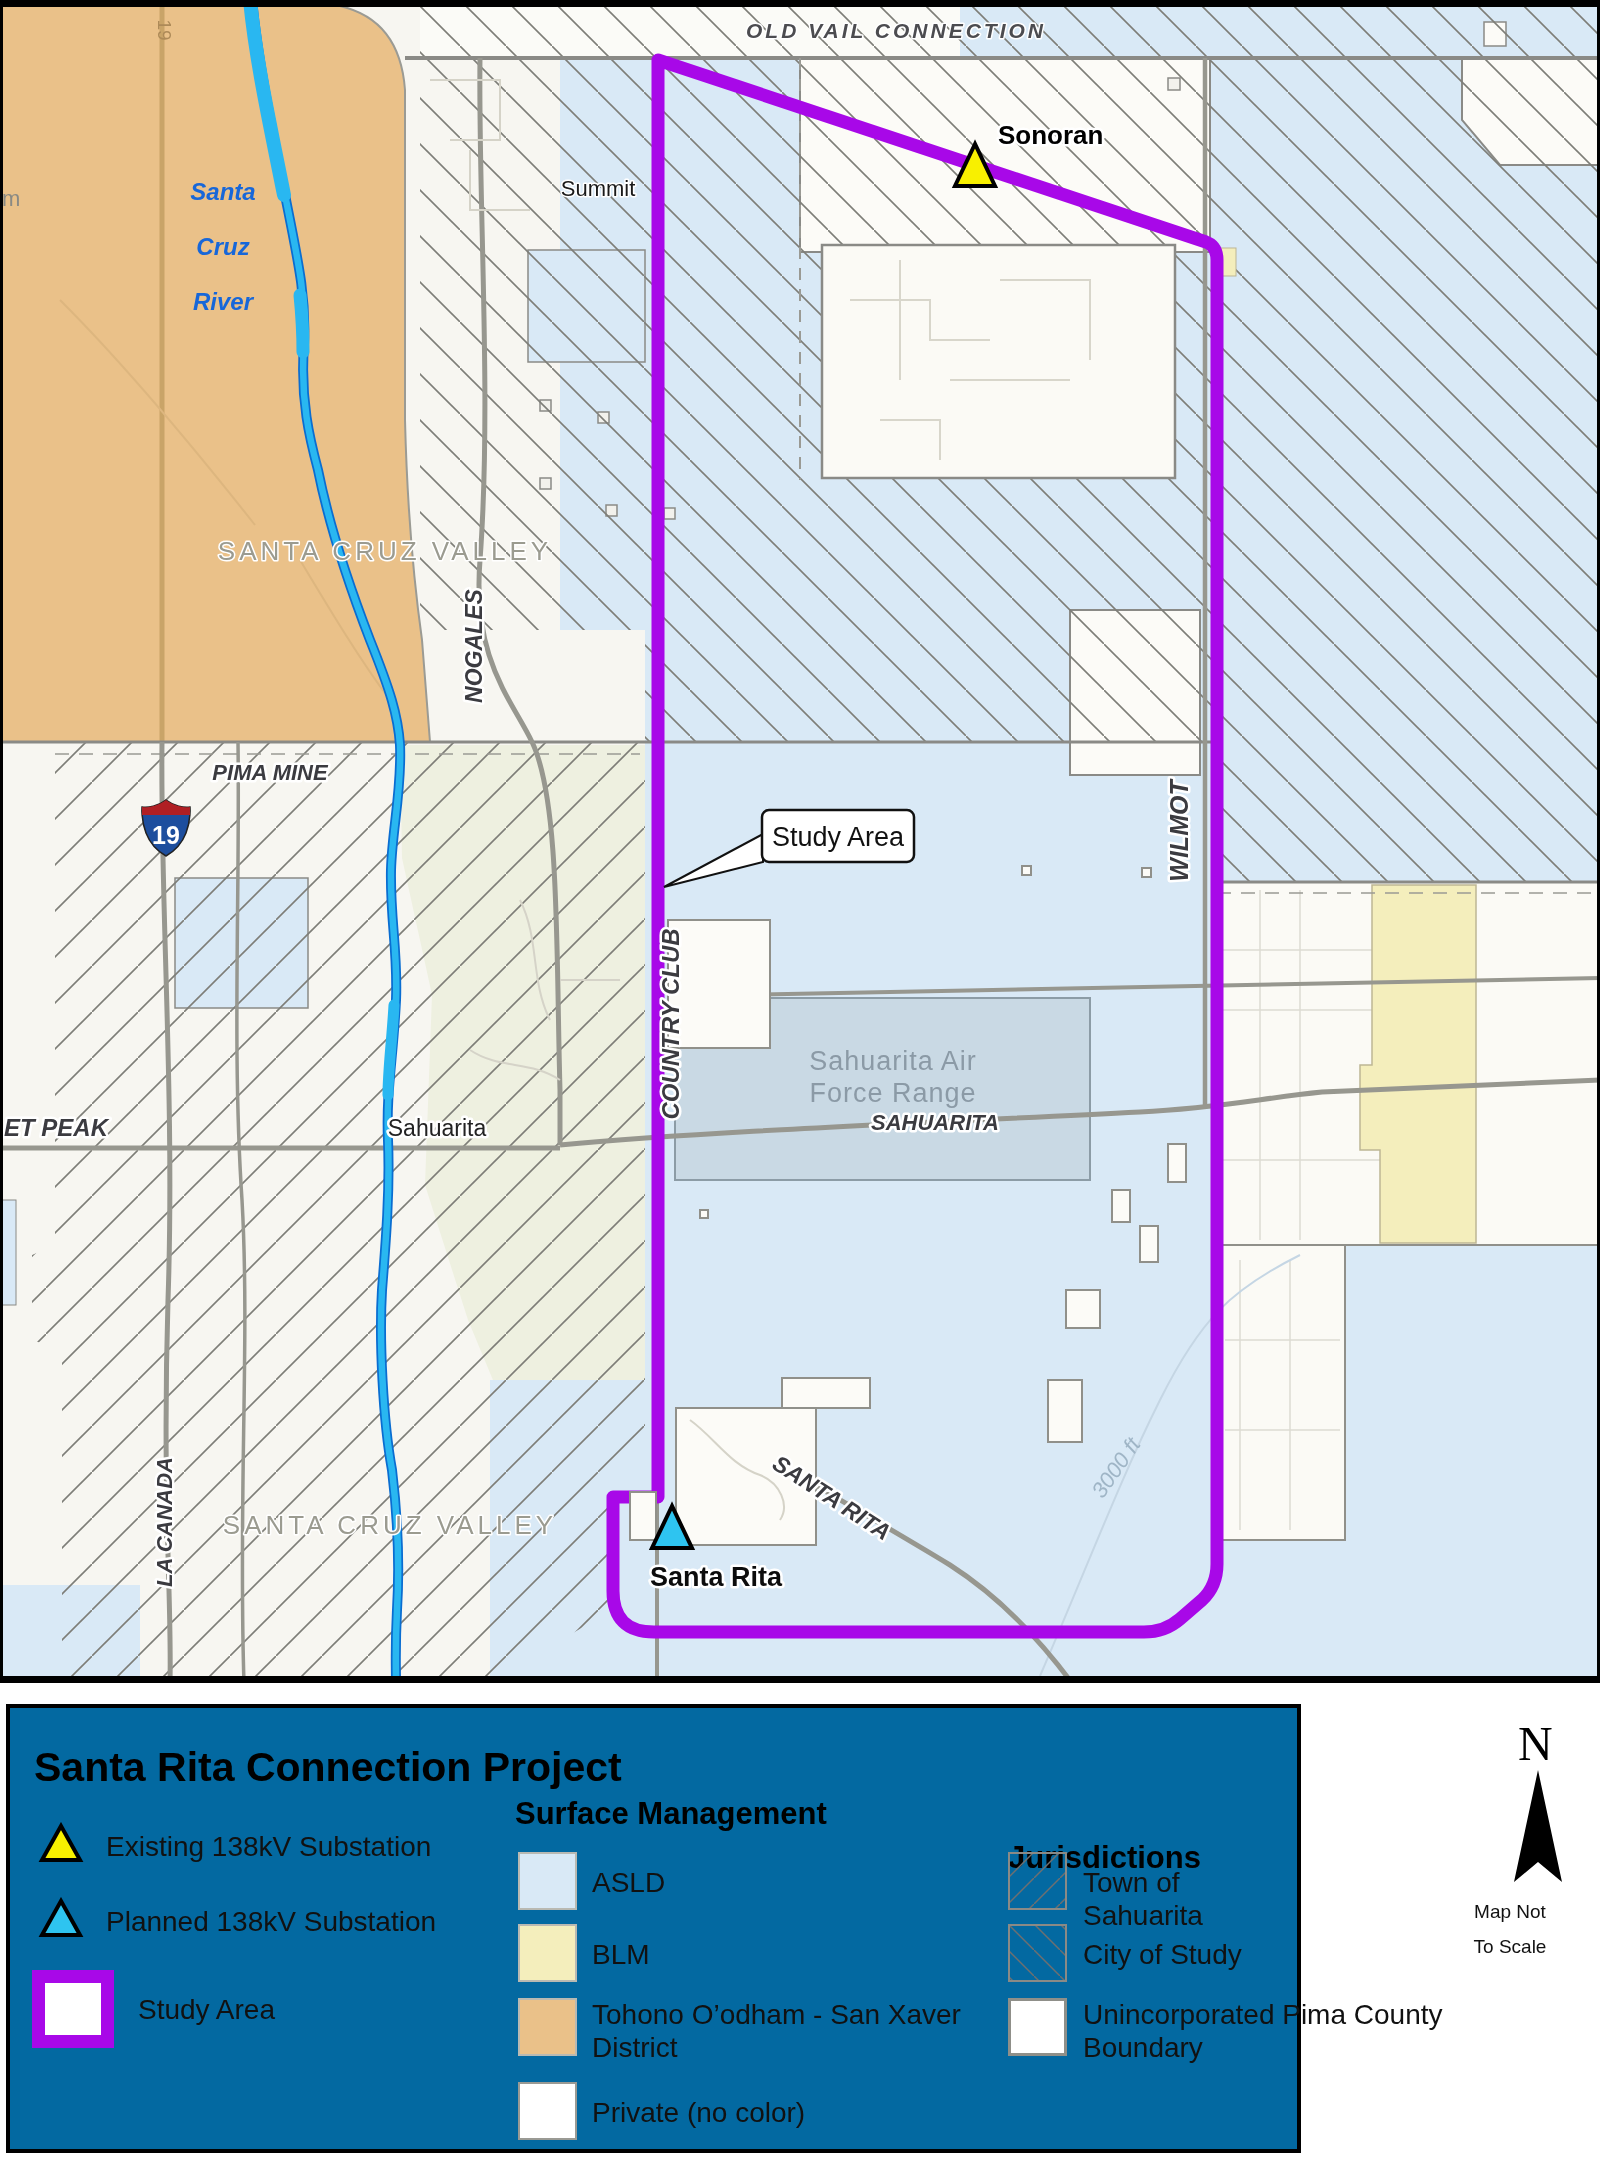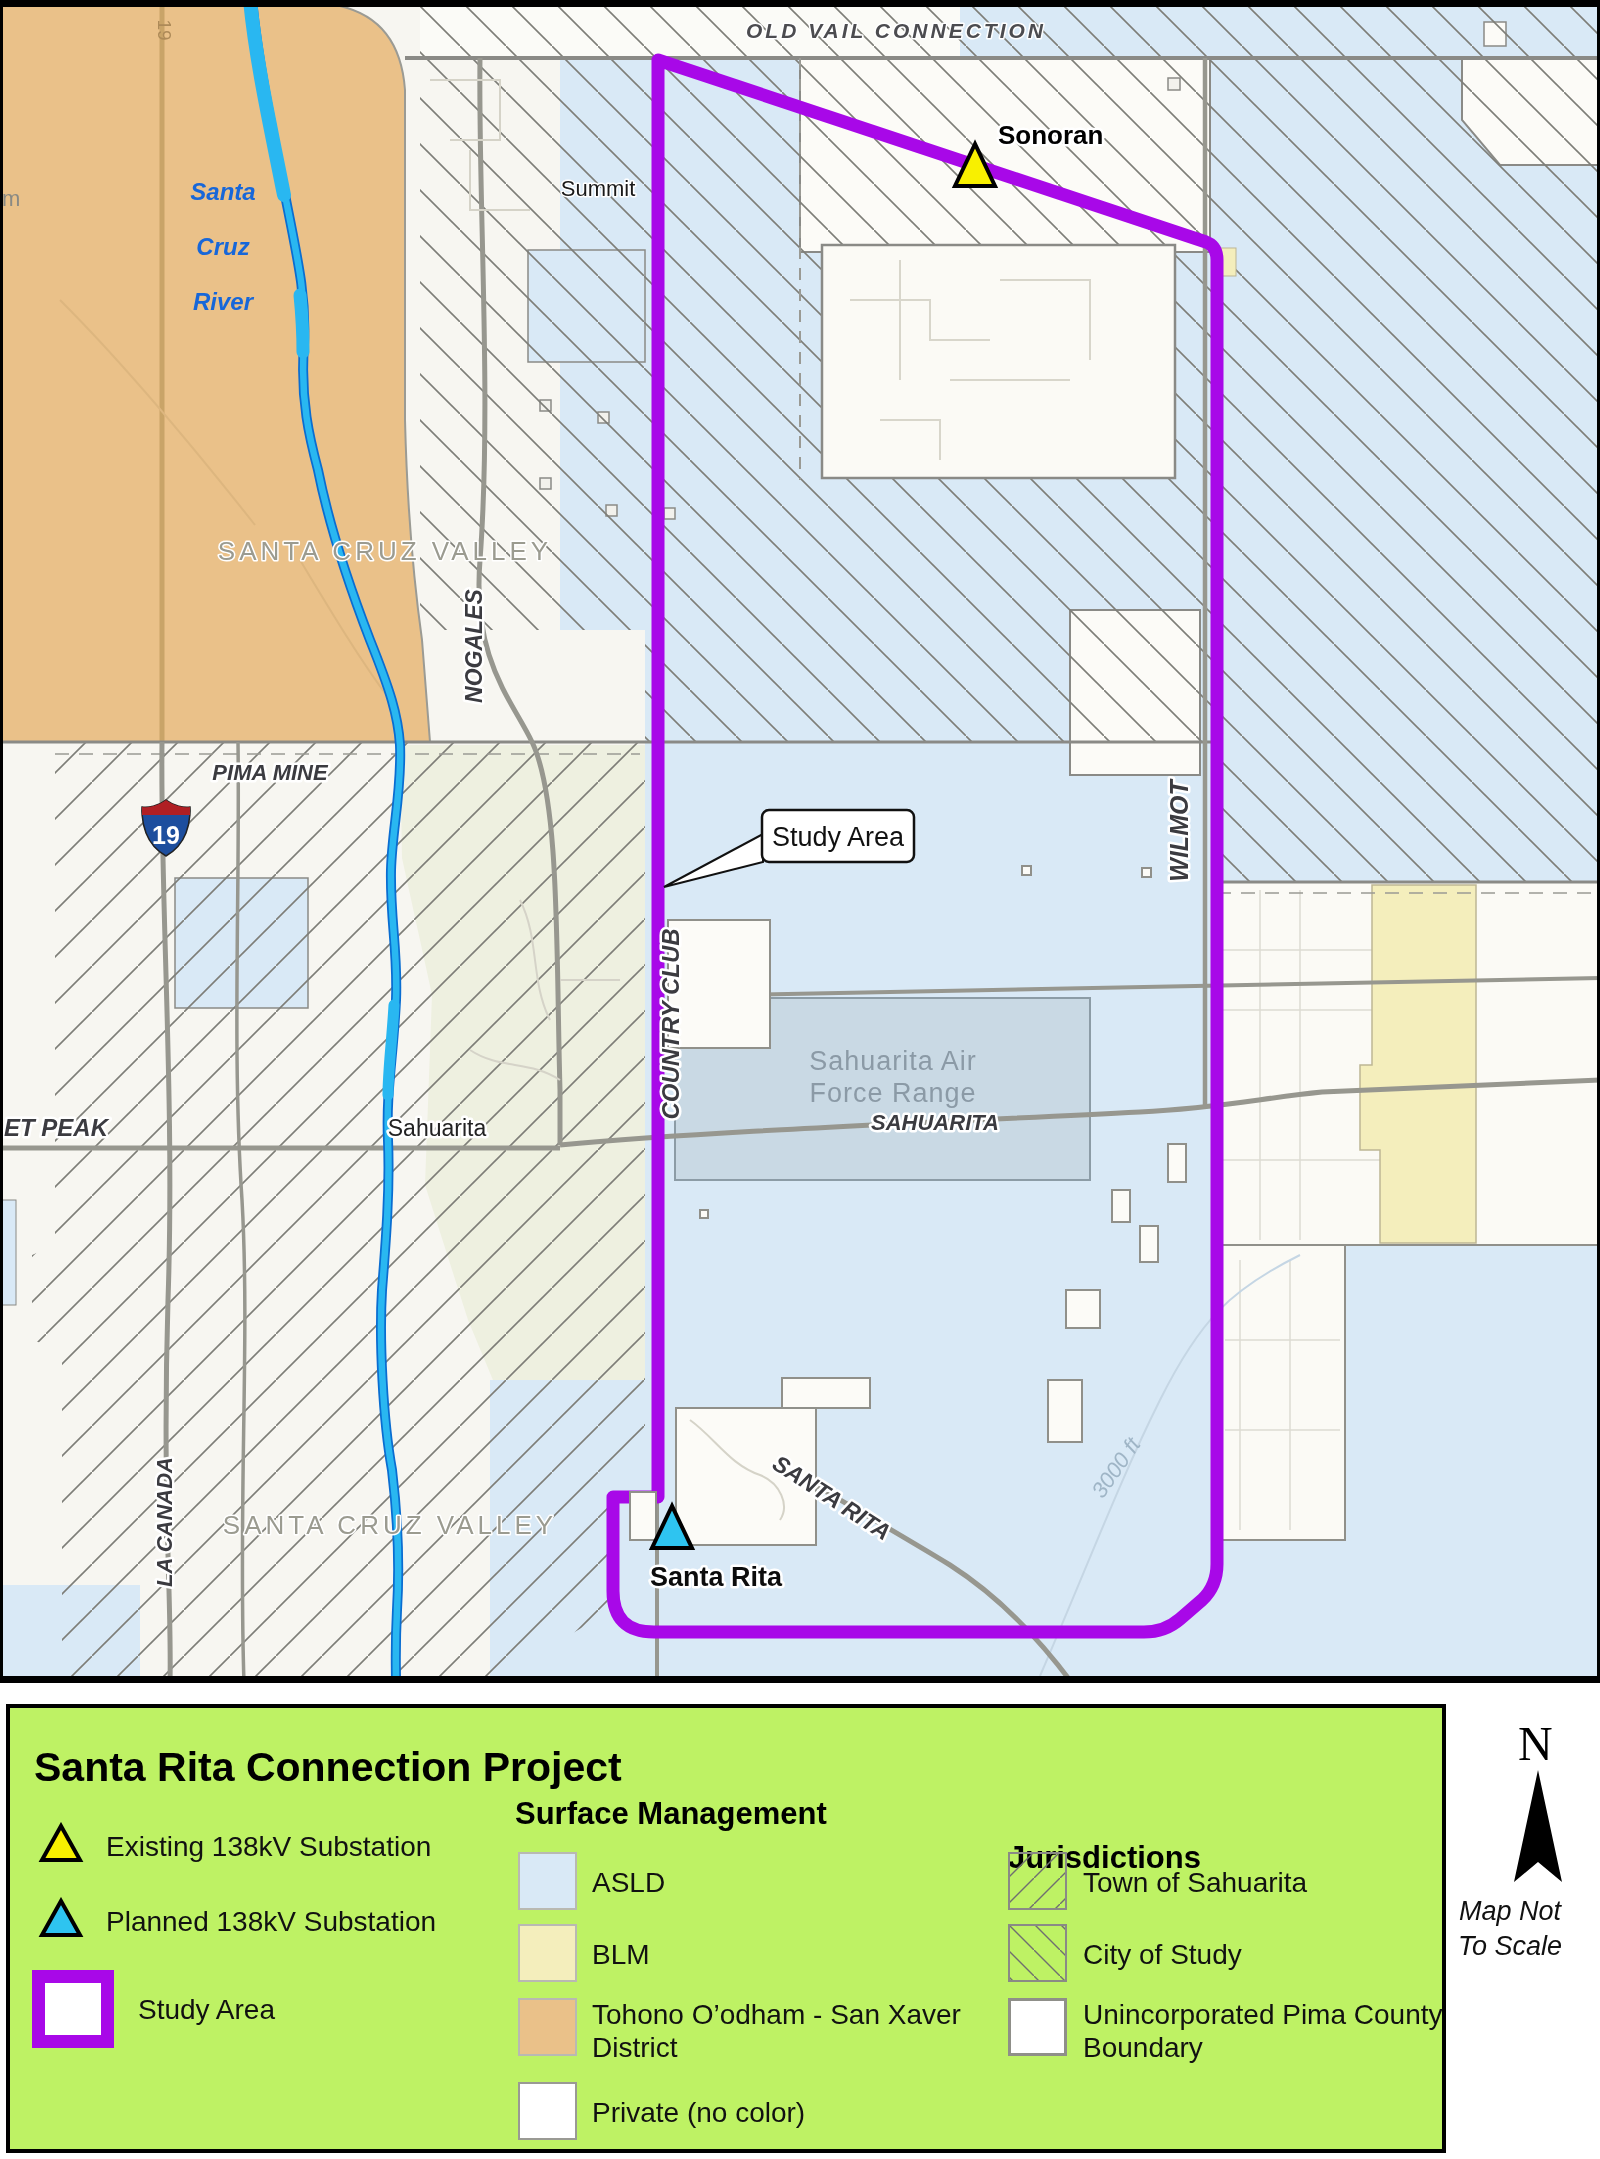--- a/index.html
+++ b/index.html
@@ -3,32 +3,32 @@
 <meta charset="utf-8">
 <style>
   html,body{margin:0;padding:0;background:#ffffff;}
   .page{position:relative;width:1600px;height:2159px;background:#fff;overflow:hidden;
         font-family:"Liberation Sans", sans-serif;}
   svg text{font-family:"Liberation Sans", sans-serif;}
   .halo{paint-order:stroke;stroke:#ffffff;stroke-width:5px;stroke-linejoin:round;}
   .halo3{paint-order:stroke;stroke:#ffffff;stroke-width:3px;stroke-linejoin:round;}
   .roadlbl{font-weight:bold;font-style:italic;fill:#3b3b40;}
   .gray-geo{fill:#9b9b90;letter-spacing:4px;}
-  .legend{position:absolute;left:6px;top:1704px;width:1440px;height:449px;
-          border:4px solid #000;background:#bef264;box-sizing:border-box;}
+  .legend{position:absolute;left:6px;top:1704px;width:1295px;height:449px;
+          border:4px solid #000;background:#0369a1;box-sizing:border-box;}
   .legend *{box-sizing:border-box;}
   .lg-abs{position:absolute;}
   .lg-title{font-size:41px;font-weight:bold;color:#000;}
   .lg-head{font-size:31px;font-weight:bold;color:#000;}
   .lg-item{font-size:28px;color:#111;line-height:33px;}
   .lg-note{font-size:24px;color:#111;text-align:center;line-height:29px;}
   .swatch{position:absolute;width:59px;height:58px;border:2px solid #b9b9b2;}
   .jurbox{position:absolute;width:59px;height:58px;}
   .studyicon{position:absolute;width:82px;height:78px;border:13px solid #a808e8;background:#fff;}
-  .northnote{font-size:27px;font-style:italic;color:#111;text-align:center;line-height:35px;}
+  .northnote{font-size:19px;color:#111;text-align:center;line-height:35px;}
   .nletter{font-family:"Liberation Serif", serif;font-size:48px;color:#000;}
 </style>
 </head>
 <body>
 
 <div class="page">
 
 
 <svg width="1600" height="1683" viewBox="0 0 1600 1683" xmlns="http://www.w3.org/2000/svg">
   <defs>

